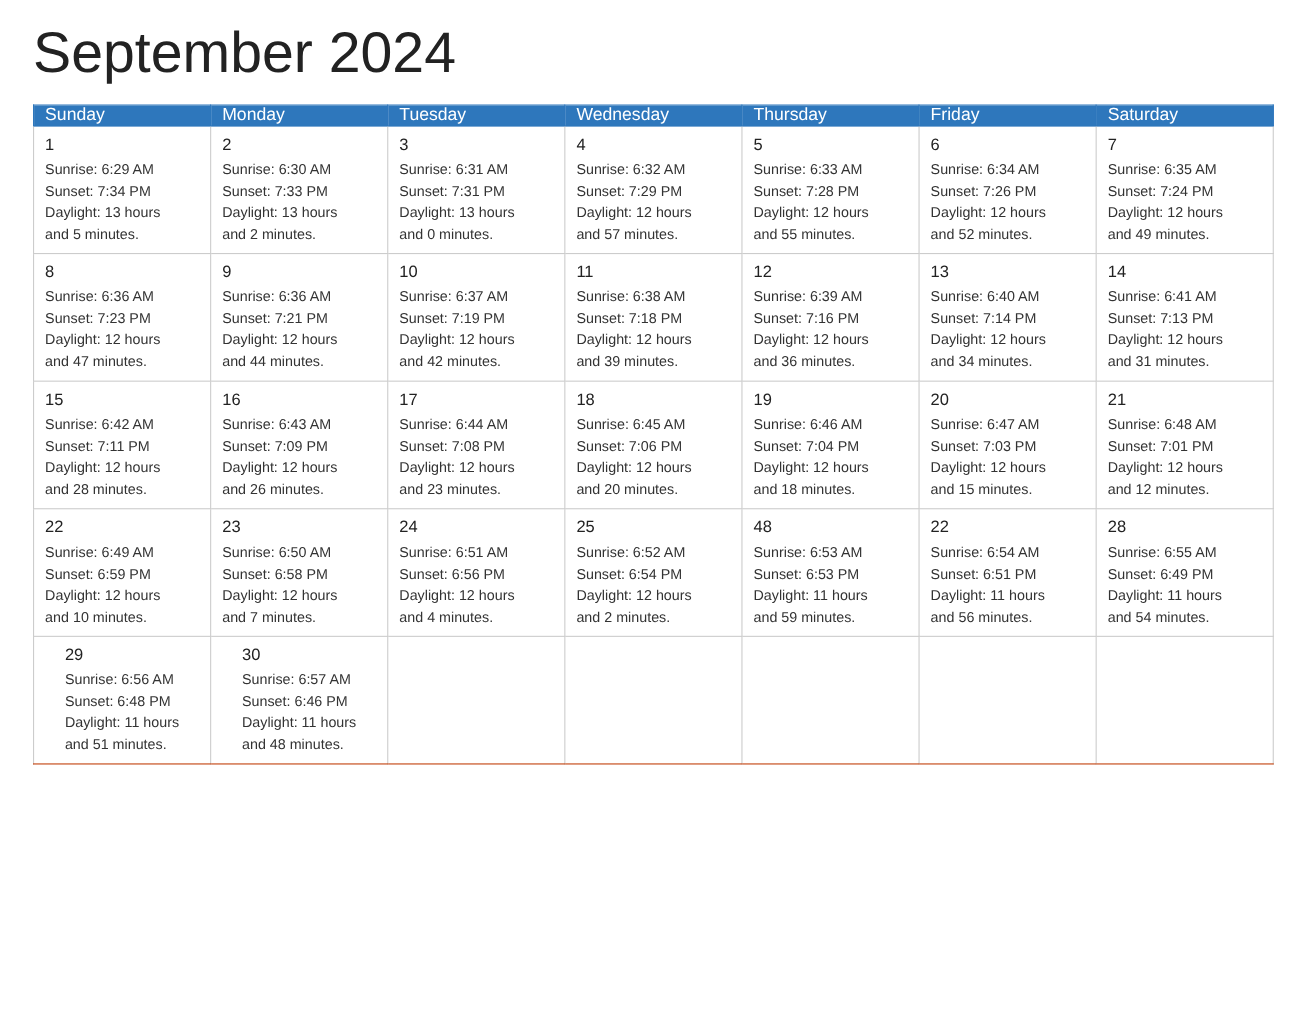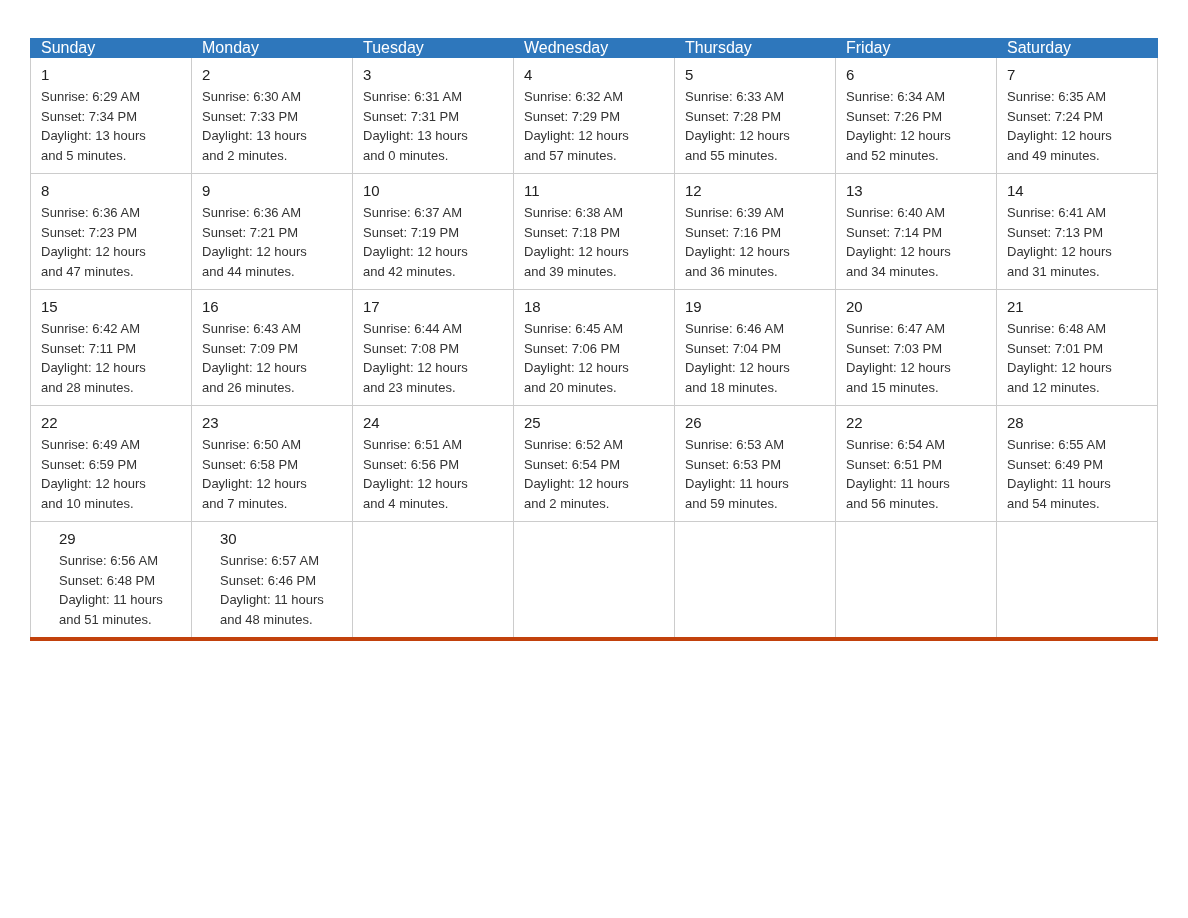--- a/index.html
+++ b/index.html
@@ -48,21 +48,21 @@
       vertical-align: top;
       padding: 8px 10px;
       border: 1px solid #ccc;
       width: calc(100% / 7);
       min-height: 100px;
       font-size: 13px;
       color: #333;
       background: #fff;
     }
     .calendar-table tr:last-child td {
-      border-bottom: 4px solid #c2410c;
+      border-bottom: 1px solid #c2410c;
       padding-left: 28px;
     }
     .day-number {
       font-size: 15px;
       font-weight: normal;
       display: block;
       margin-bottom: 4px;
       color: #222;
     }
     .day-info {
@@ -98,20 +98,21 @@
       font-size: 26px;
       font-weight: bold;
       color: #1a7ac7;
     }
   </style>
 </head>
 <body>
 
 <div class="header-area">
   <div class="title-area">
+    <div class="month-title">September 2024</div>
   </div>
 </div>
 
 <table class="calendar-table">
   <thead>
     <tr>
     <th>Sunday</th>
         <th>Monday</th>
         <th>Tuesday</th>
         <th>Wednesday</th>
@@ -222,21 +223,21 @@
         </td>
         <td>
           <span class="day-number">24</span>
           <div class="day-info">Sunrise: 6:51 AM<br>Sunset: 6:56 PM<br>Daylight: 12 hours<br>and 4 minutes.</div>
         </td>
         <td>
           <span class="day-number">25</span>
           <div class="day-info">Sunrise: 6:52 AM<br>Sunset: 6:54 PM<br>Daylight: 12 hours<br>and 2 minutes.</div>
         </td>
         <td>
-          <span class="day-number">26</span>
+          <span class="day-number">48</span>
           <div class="day-info">Sunrise: 6:53 AM<br>Sunset: 6:53 PM<br>Daylight: 11 hours<br>and 59 minutes.</div>
         </td>
         <td>
           <span class="day-number">22</span>
           <div class="day-info">Sunrise: 6:54 AM<br>Sunset: 6:51 PM<br>Daylight: 11 hours<br>and 56 minutes.</div>
         </td>
         <td>
           <span class="day-number">28</span>
           <div class="day-info">Sunrise: 6:55 AM<br>Sunset: 6:49 PM<br>Daylight: 11 hours<br>and 54 minutes.</div>
         </td>

